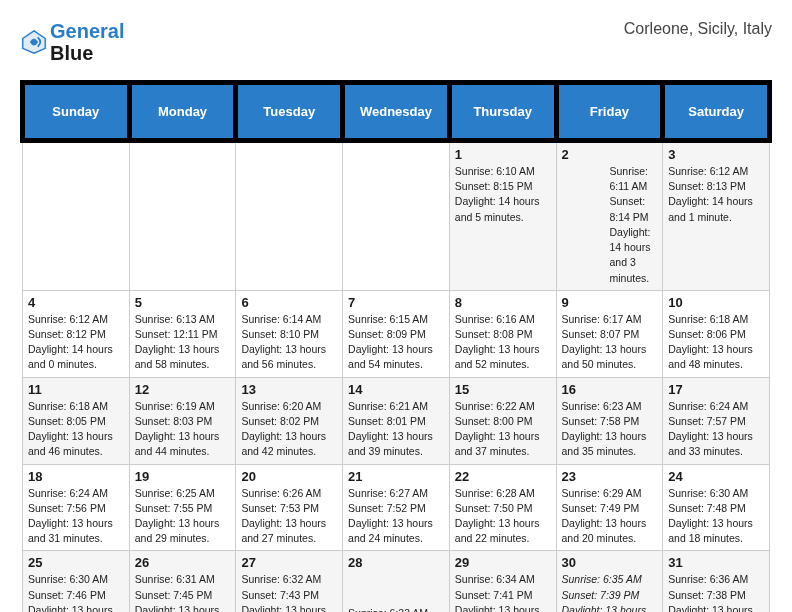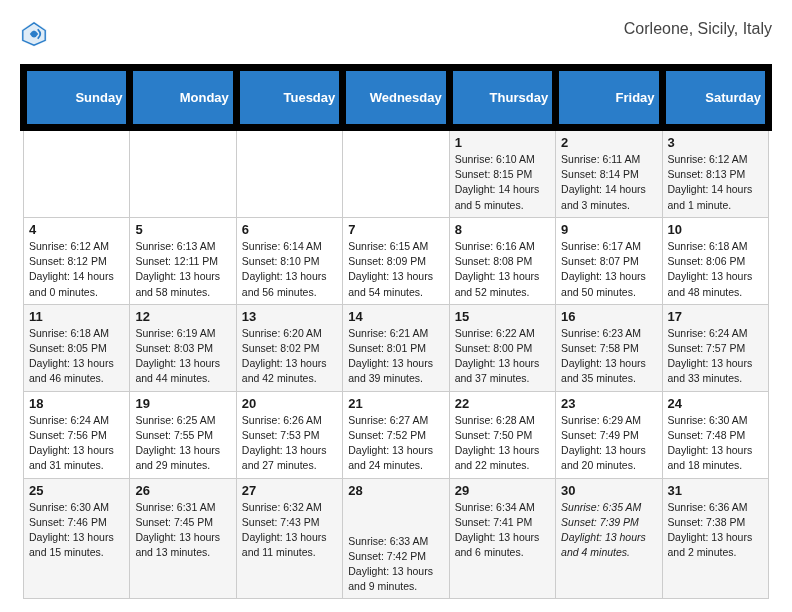--- a/index.html
+++ b/index.html
@@ -39,24 +39,24 @@
     }
     table {
       width: 100%;
       border-collapse: collapse;
       font-size: 11px;
     }
     thead tr th {
       background: #2a7dc9;
       color: #fff;
       padding: 19px 4px;
-      text-align: right;
+      text-align: center;
       font-size: 13px;
       font-weight: bold;
-      border: 7px solid #000000;
+      border: 5px solid #000000;
     }
     tbody tr td {
       vertical-align: top;
       padding: 4px 5px;
       border: 1px solid #ccc;
       width: calc(100% / 7);
       min-height: 80px;
       background: #fff;
     }
     tbody tr:nth-child(odd) td {
@@ -85,20 +85,26 @@
 <body>
 
 <div class="header">
   <div class="logo">
     <svg class="logo-icon" viewBox="0 0 40 40" xmlns="http://www.w3.org/2000/svg">
       <polygon points="20,2 38,14 38,30 20,38 2,30 2,14" fill="#2a7dc9" opacity="0.15"></polygon>
       <polygon points="20,4 36,15 36,29 20,36 4,29 4,15" fill="none" stroke="#2a7dc9" stroke-width="2"></polygon>
       <path d="M14,20 Q20,10 26,20 Q20,30 14,20Z" fill="#2a7dc9"></path>
       <path d="M26,14 Q32,20 26,26" fill="none" stroke="#2a7dc9" stroke-width="2.5" stroke-linecap="round"></path>
     </svg>
+    <div>
+      <div style="font-size:20px;font-weight:bold;color:#1a1a1a;line-height:1.1;">
+        <span style="color:#2a7dc9;">General</span><br>
+        <span>Blue</span>
+      </div>
+    </div>
   </div>
   <div class="title-block">
     <div class="location-title">Corleone, Sicily, Italy</div>
   </div>
 </div>
 
 <table>
   <thead>
     <tr>
     <th>Sunday</th>
@@ -118,21 +124,21 @@
         <td class="empty-cell"></td>
         <td>
           <span class="day-number">1</span>
           <div class="day-info" style="white-space: pre-line;">Sunrise: 6:10 AM
 Sunset: 8:15 PM
 Daylight: 14 hours
 and 5 minutes.</div>
         </td>
         <td>
           <span class="day-number">2</span>
-          <div class="day-info" style="white-space: pre-line;">Sunrise: 6:11 AM
+          <div class="day-info" style="white-space: pre-line; margin-left: 48px;">Sunrise: 6:11 AM
 Sunset: 8:14 PM
 Daylight: 14 hours
 and 3 minutes.</div>
         </td>
         <td>
           <span class="day-number">3</span>
           <div class="day-info" style="white-space: pre-line;">Sunrise: 6:12 AM
 Sunset: 8:13 PM
 Daylight: 14 hours
 and 1 minute.</div>

